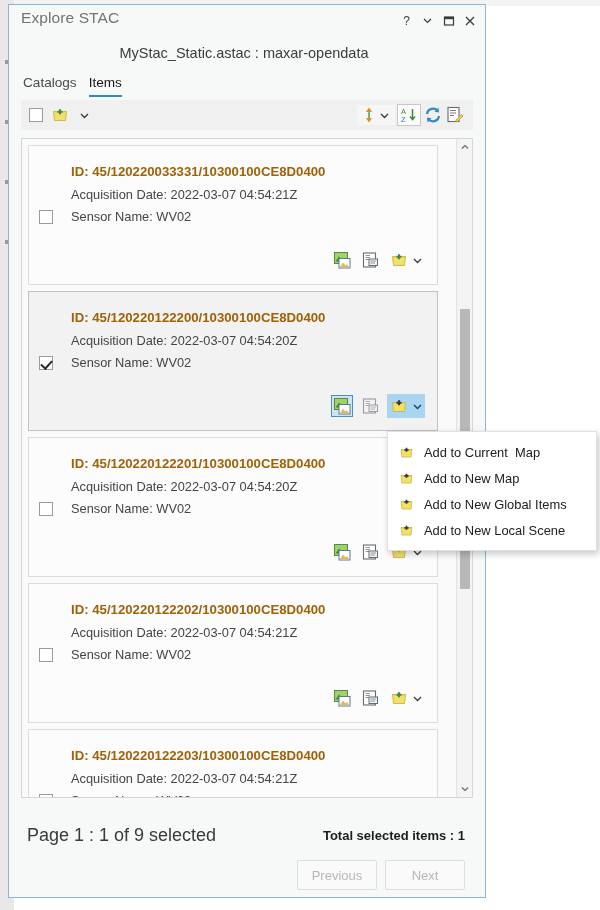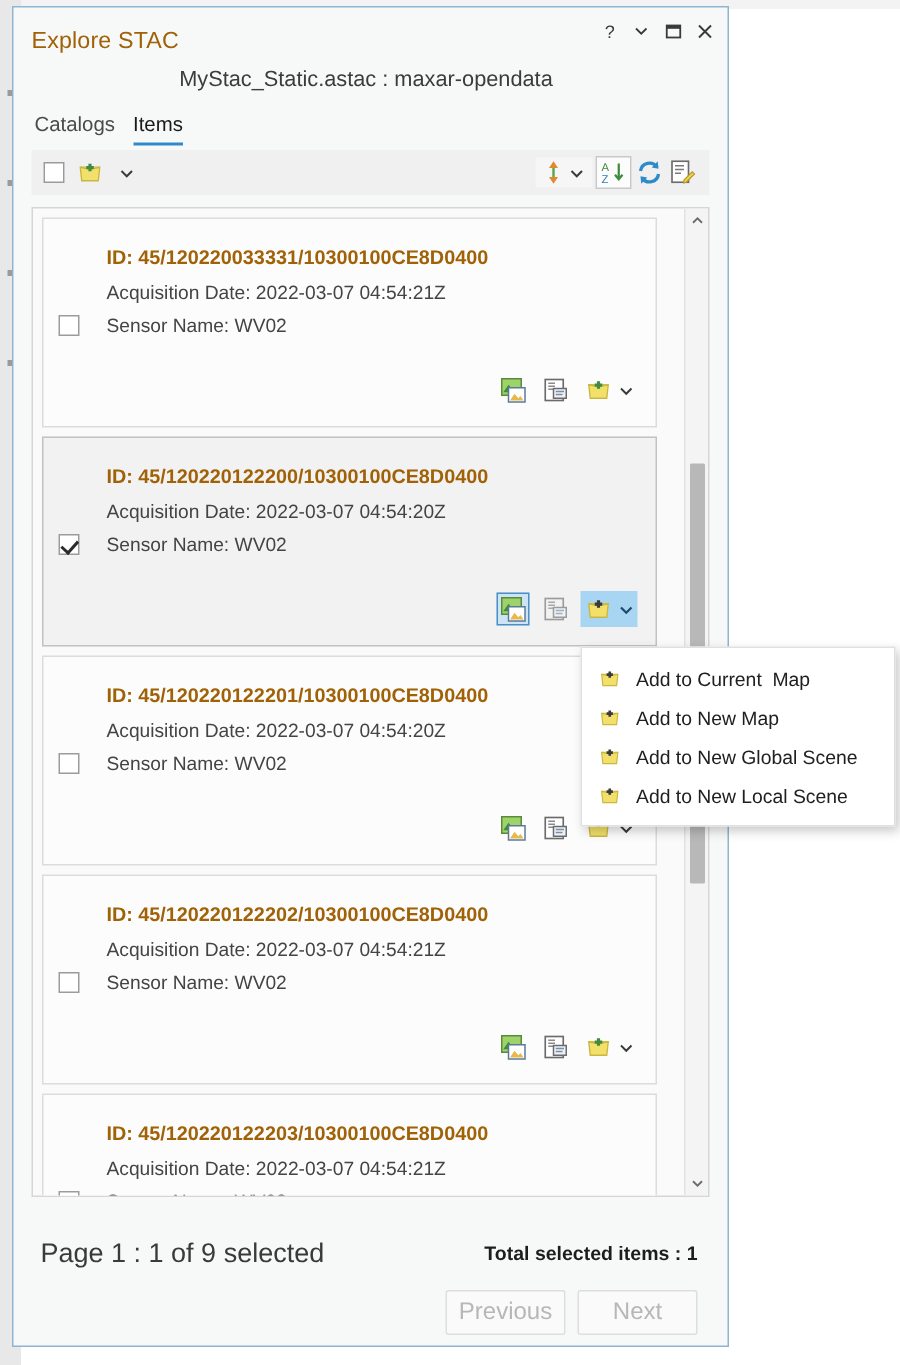--- a/index.html
+++ b/index.html
@@ -48,23 +48,23 @@
     z-index: 5;
   }
 
   .titlebar {
     height: 34px;
     position: relative;
   }
   .title-text {
     position: absolute;
     left: 12px;
-    top: 14px;
+    top: 4px;
     font-size: 15.5px;
-    color: #a16207;
+    color: #737373;
     letter-spacing: 0.1px;
   }
   .title-buttons {
     position: absolute;
     right: 6px;
     top: 6px;
     display: flex;
     align-items: center;
     gap: 2px;
   }
@@ -295,21 +295,21 @@
     justify-content: flex-end;
     gap: 8px;
     padding: 14px 20px 0 0;
   }
   .pg-btn {
     width: 80px;
     height: 30px;
     border: 1px solid #dedede;
     background: #fafafa;
     color: #b7b7b7;
-    font-size: 16px;
+    font-size: 13px;
     font-family: "Liberation Sans", sans-serif;
     cursor: default;
     border-radius: 2px;
   }
 
   
   #dropdown {
     position: absolute;
     left: 387px;
     top: 431px;
@@ -661,21 +661,21 @@
     <span class="menu-label">Add to New Map</span>
   </div>
   <div class="menu-item">
     <span class="mi-icon">
       <svg width="15" height="15" viewBox="0 0 18 18">
         <path d="M2.5 5.5 L15.5 5.5 L14.5 14.5 L3.5 14.5 Z" fill="#f2e06a" stroke="#c9b73f" stroke-width="0.9"></path>
         <path d="M2.5 5.5 Q9 7.2 15.5 5.5" fill="#f2e06a" stroke="#c9b73f" stroke-width="0.9"></path>
         <path d="M9 3.2 L9 8.2 M6.5 5.7 L11.5 5.7" stroke="#3a3a3a" stroke-width="2.1"></path>
       </svg>
     </span>
-    <span class="menu-label">Add to New Global Scene</span>
+    <span class="menu-label">Add to New Global Items</span>
   </div>
   <div class="menu-item">
     <span class="mi-icon">
       <svg width="15" height="15" viewBox="0 0 18 18">
         <path d="M2.5 5.5 L15.5 5.5 L14.5 14.5 L3.5 14.5 Z" fill="#f2e06a" stroke="#c9b73f" stroke-width="0.9"></path>
         <path d="M2.5 5.5 Q9 7.2 15.5 5.5" fill="#f2e06a" stroke="#c9b73f" stroke-width="0.9"></path>
         <path d="M9 3.2 L9 8.2 M6.5 5.7 L11.5 5.7" stroke="#3a3a3a" stroke-width="2.1"></path>
       </svg>
     </span>
     <span class="menu-label">Add to New Local Scene</span>

